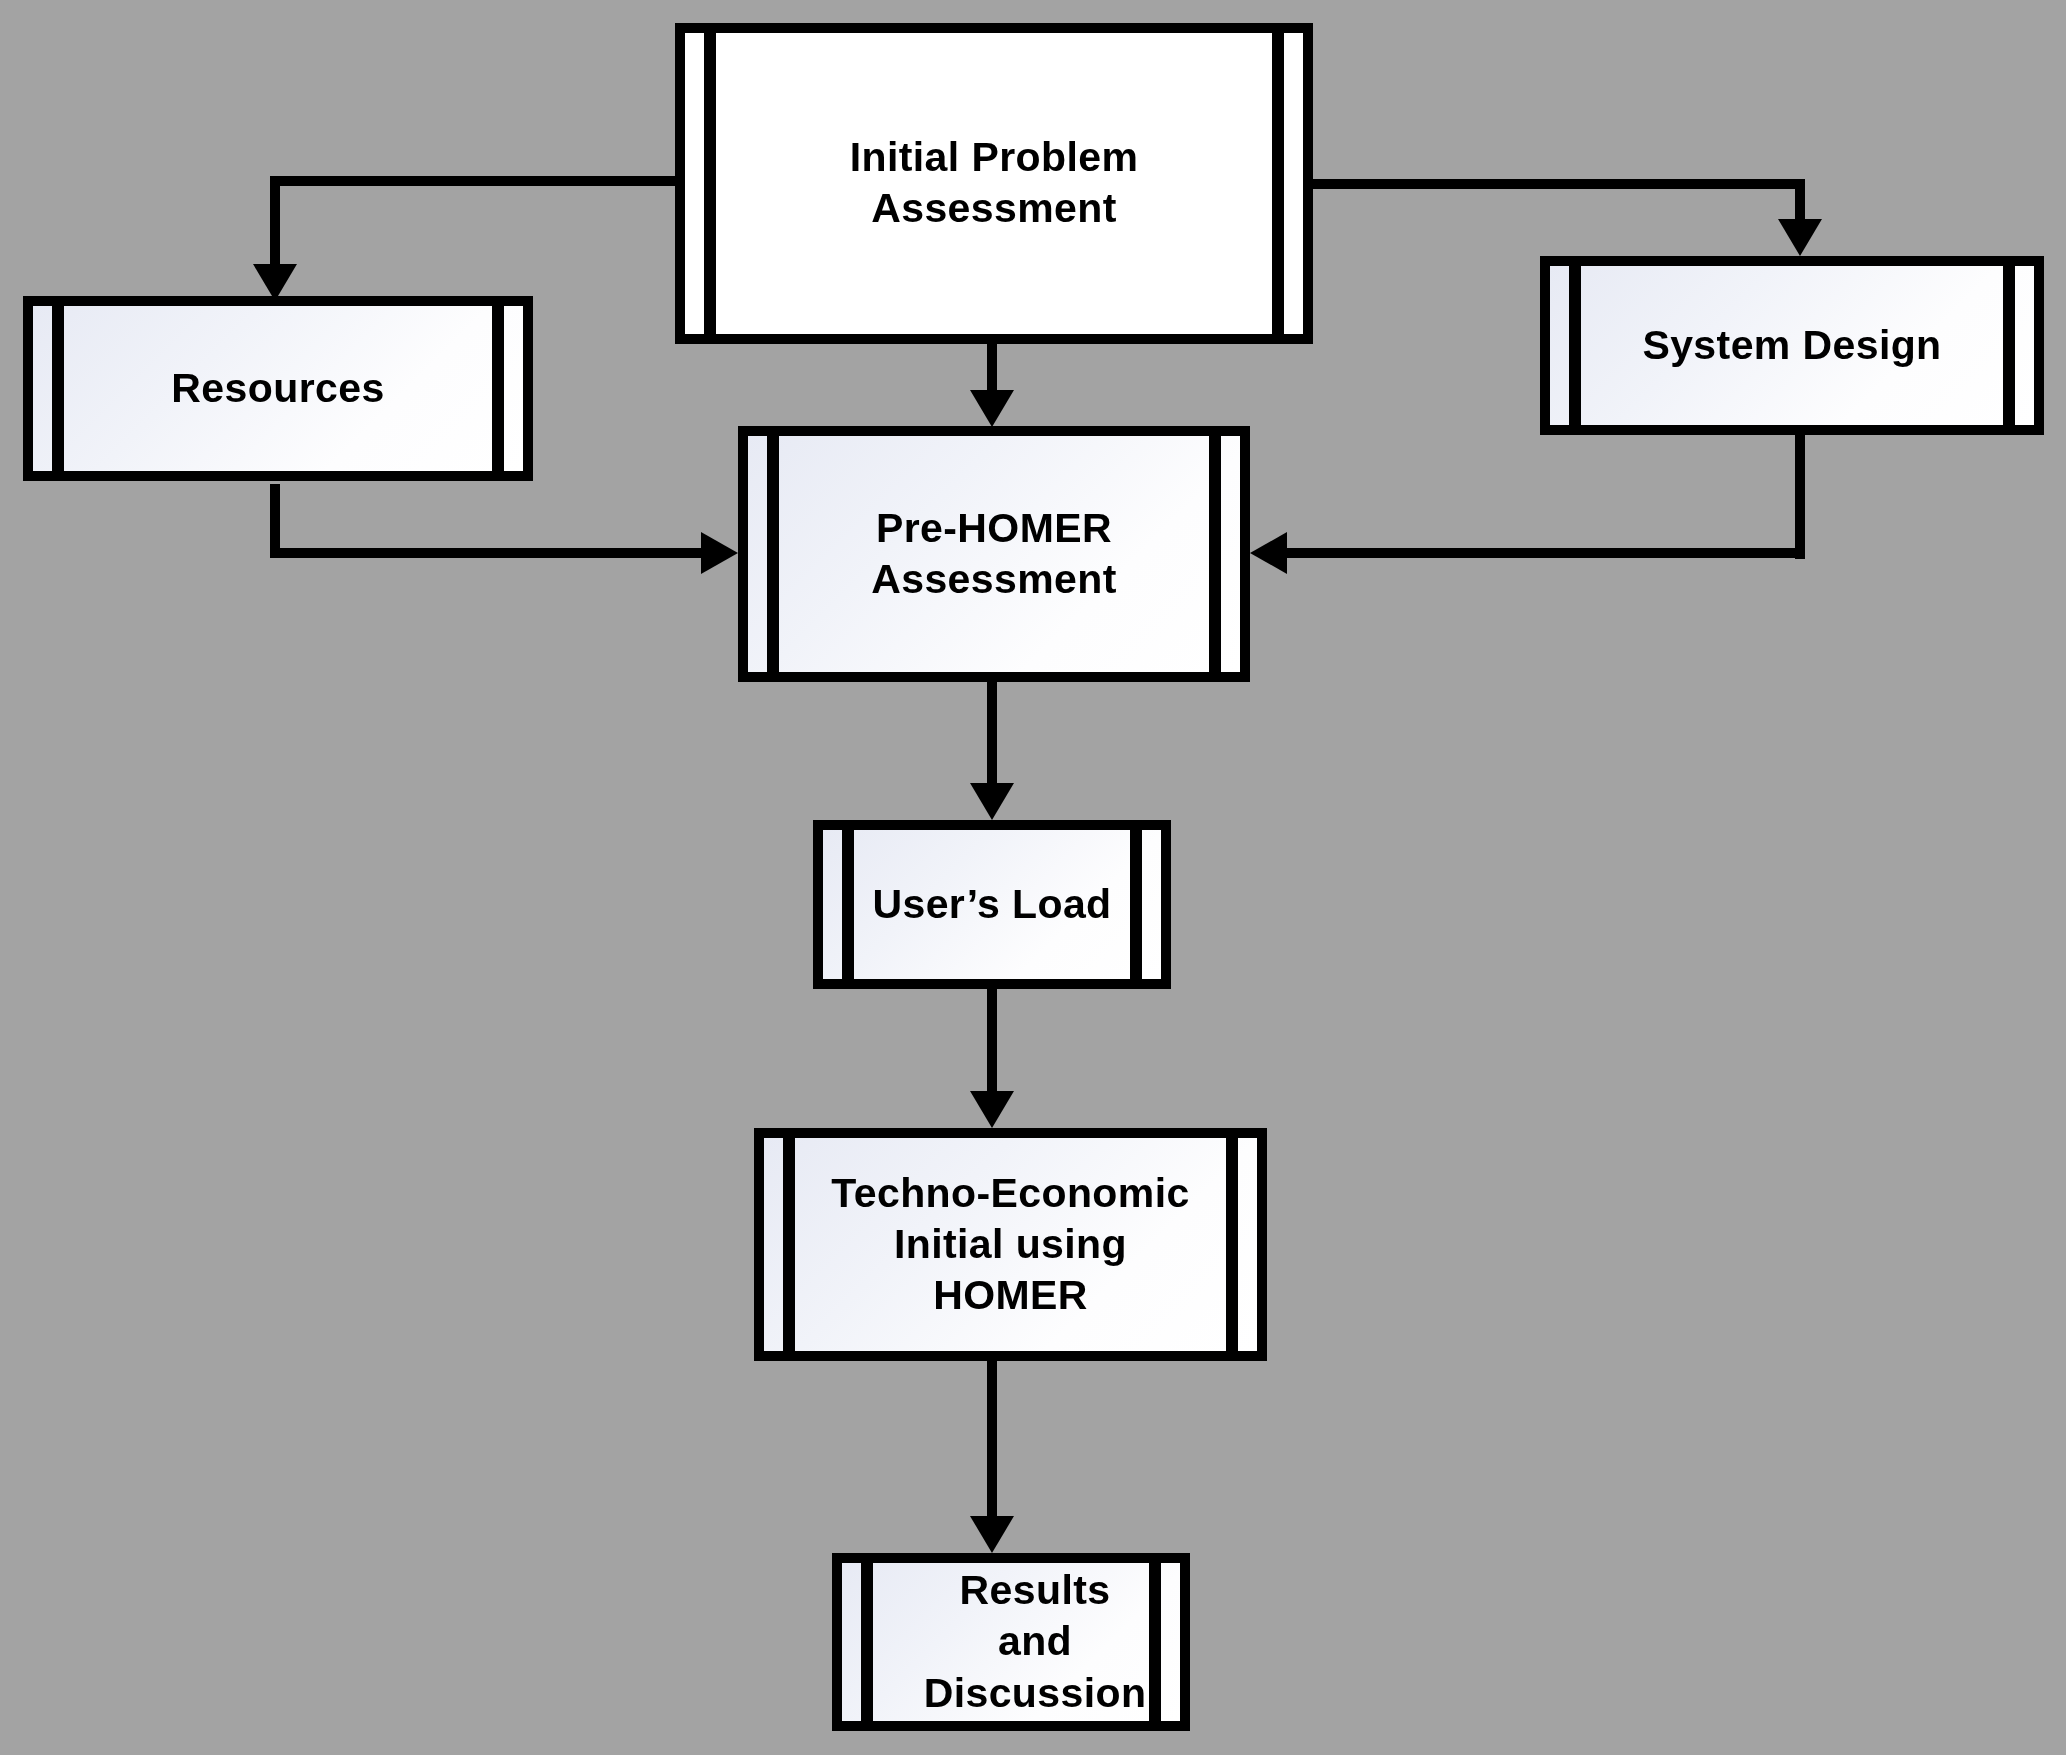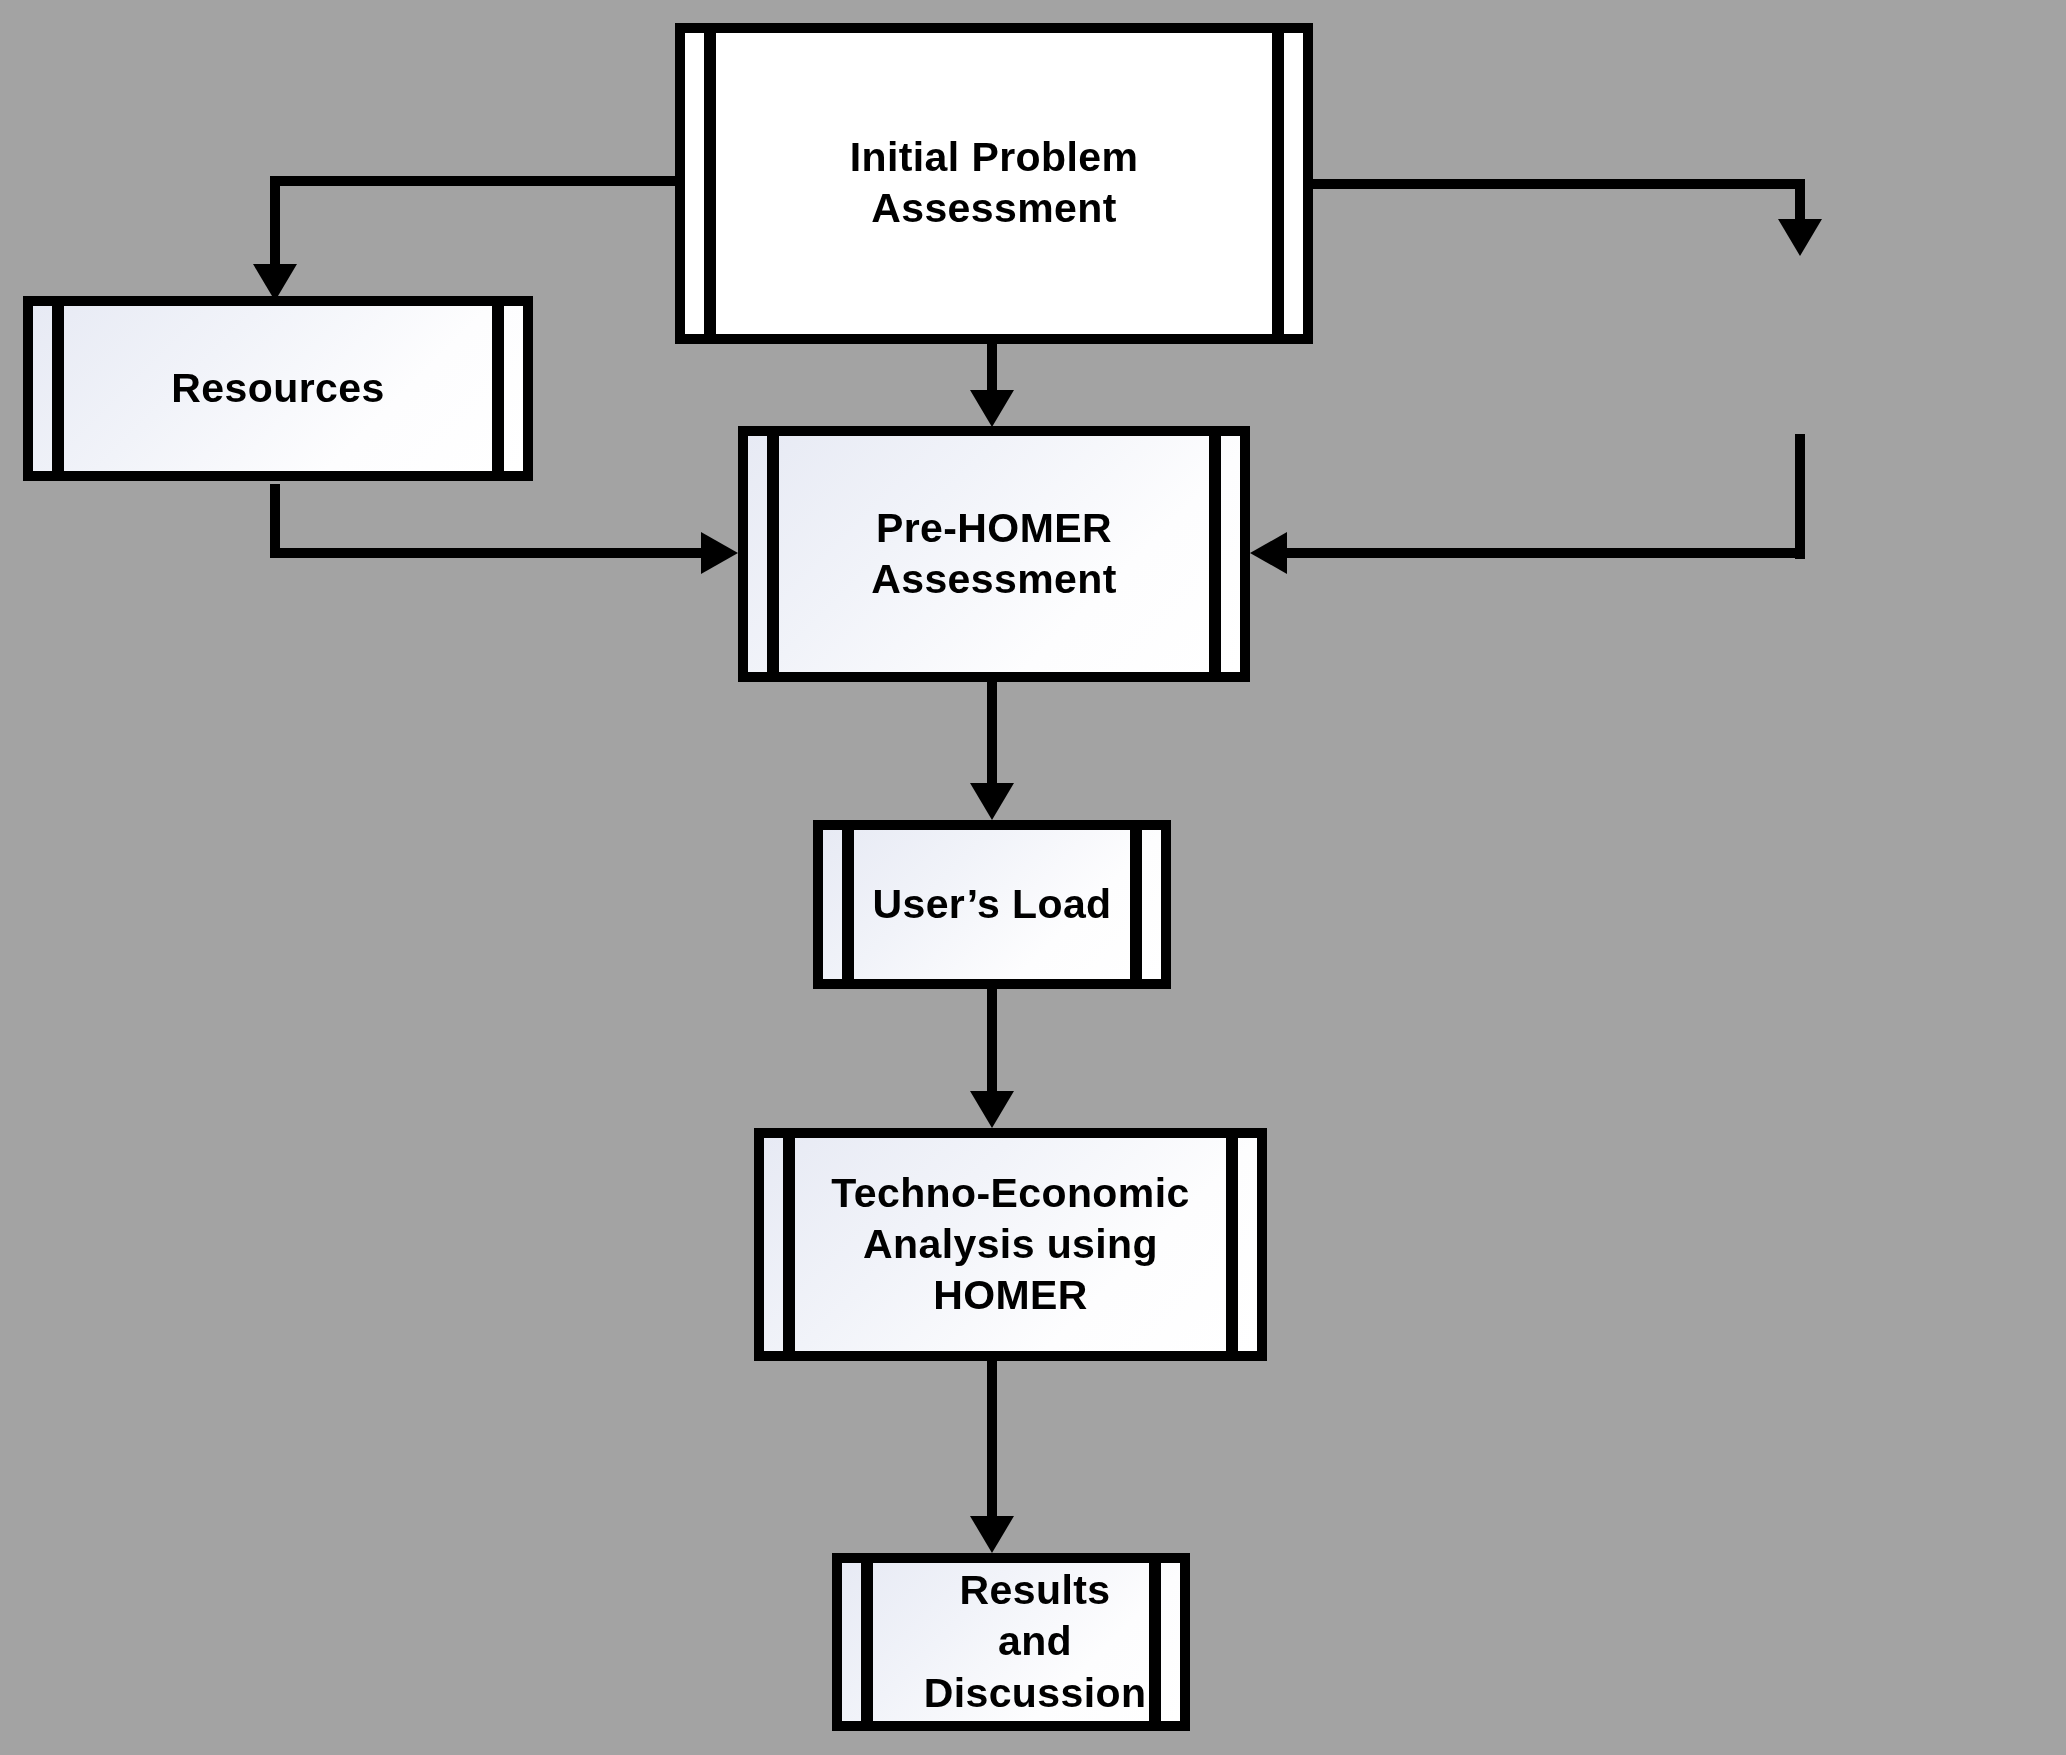--- a/index.html
+++ b/index.html
@@ -84,39 +84,44 @@
     <div class="label">Initial Problem
 Assessment</div>
   </div>
 
   <div class="node" style="left:23px; top:296px; width:510px; height:185px;">
     <div class="bar bar-left"></div>
     <div class="bar bar-right"></div>
     <div class="label">Resources</div>
   </div>
 
+  <div class="node" style="left:1540px; top:256px; width:504px; height:179px;">
+    <div class="bar bar-left"></div>
+    <div class="bar bar-right"></div>
+    <div class="label">System Design</div>
+  </div>
 
   <div class="node" style="left:738px; top:426px; width:512px; height:256px;">
     <div class="bar bar-left"></div>
     <div class="bar bar-right"></div>
     <div class="label">Pre-HOMER
 Assessment</div>
   </div>
 
   <div class="node" style="left:813px; top:820px; width:358px; height:169px;">
     <div class="bar bar-left"></div>
     <div class="bar bar-right"></div>
     <div class="label">User’s Load</div>
   </div>
 
   <div class="node" style="left:754px; top:1128px; width:513px; height:233px;">
     <div class="bar bar-left"></div>
     <div class="bar bar-right"></div>
     <div class="label">Techno-Economic
-Analysis using
+Initial using
 HOMER</div>
   </div>
 
   <div class="node" style="left:832px; top:1553px; width:358px; height:178px;padding-left:48px;">
     <div class="bar bar-left"></div>
     <div class="bar bar-right"></div>
     <div class="label">Results and
 Discussion</div>
   </div>
 

